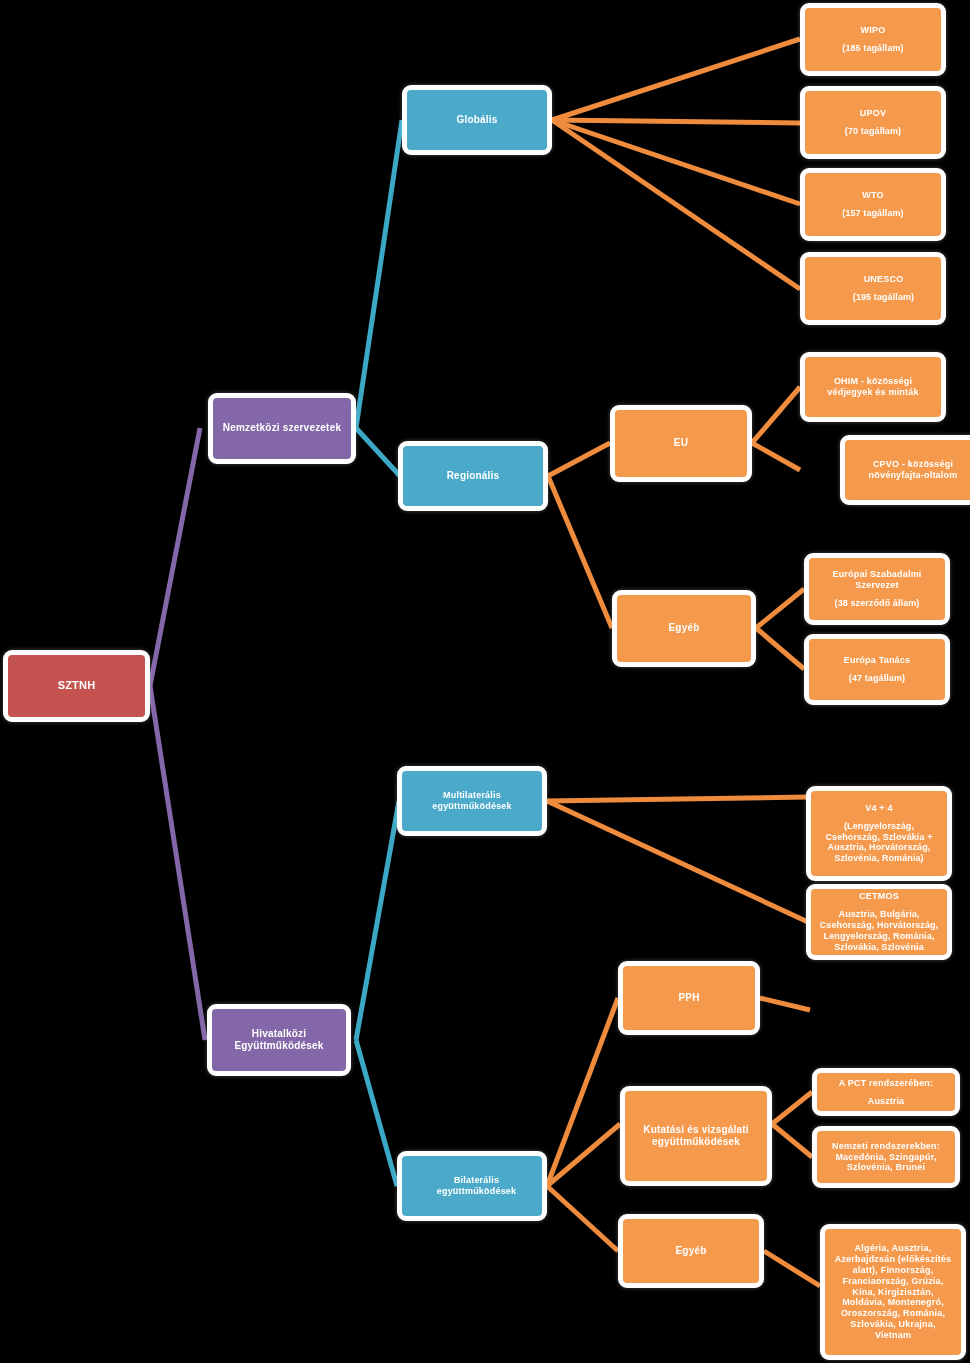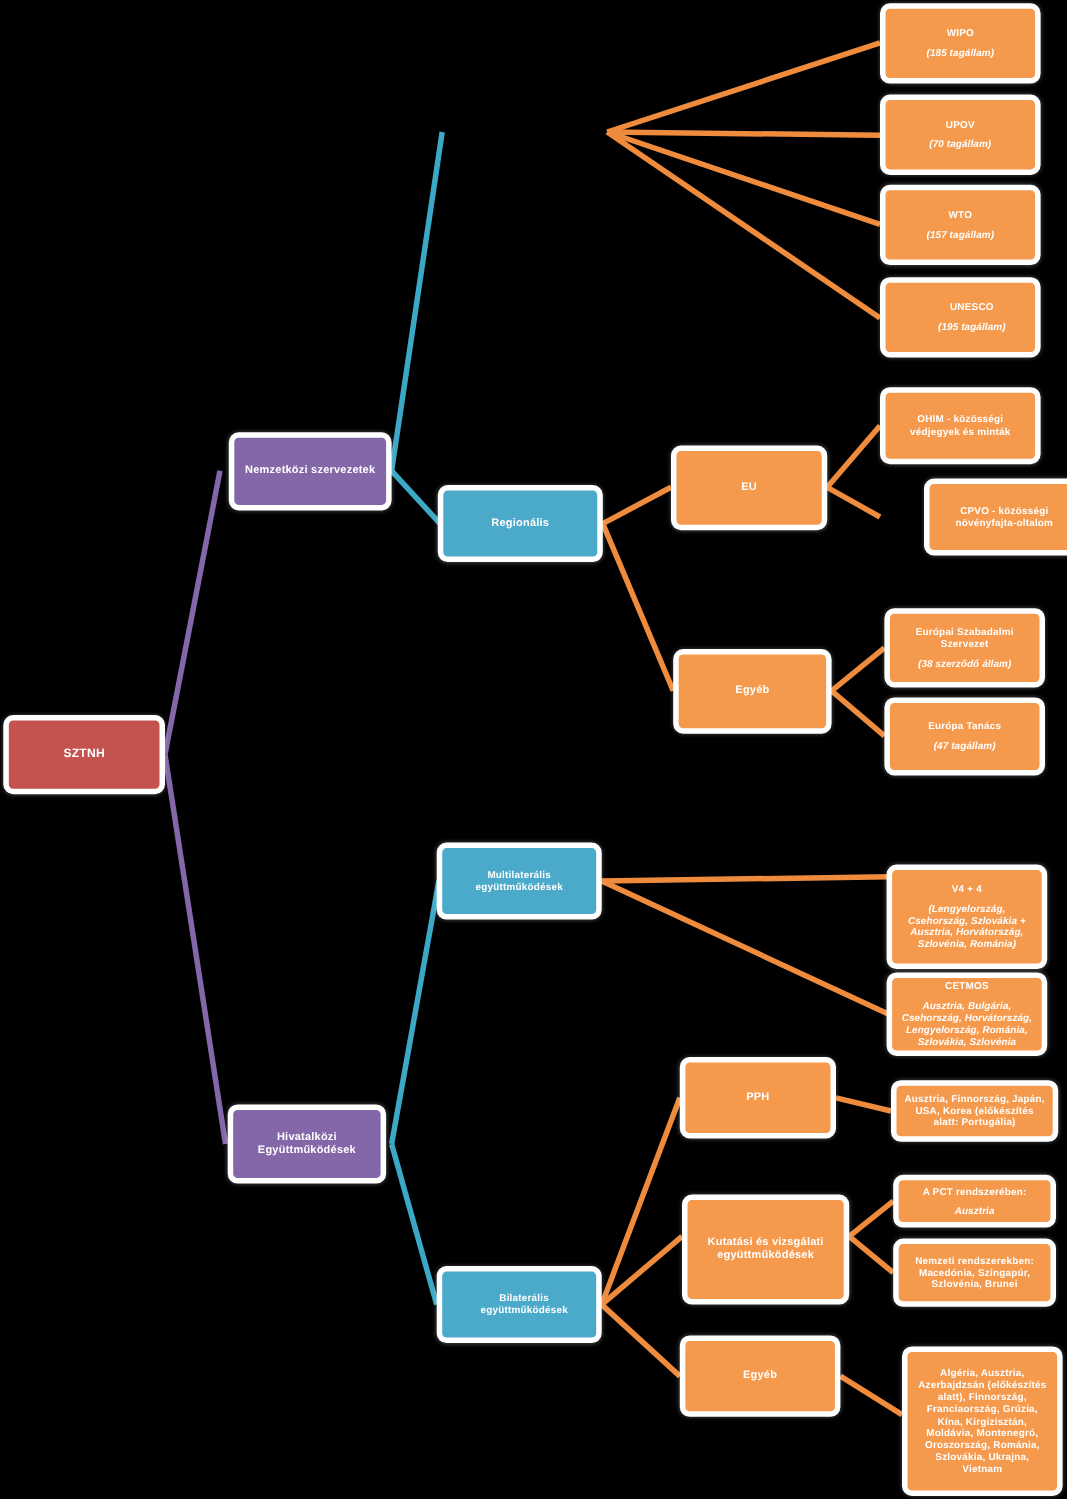--- a/index.html
+++ b/index.html
@@ -47,21 +47,21 @@
     letter-spacing: 0.1px;
   }
   .node .ttl:empty, .node .sub:empty { display: none; }
   .t-root  { background: #c4524f; }
   .t-cat   { background: #8467a8; }
   .t-group { background: #4baaca; }
   .t-leaf  { background: #f59a4d; }
   .fs-11 { font-size: 11px; }
   .fs-10 { font-size: 10px; }
   .fs-9  { font-size: 9px; }
-  .gap   { margin-top: 7px; font-style: italic; }
+  .gap   { margin-top: 7px; }
 </style>
 </head>
 <body>
 
 <div id="canvas">
 
   <svg id="edge-layer" viewBox="0 0 970 1363" width="970" height="1363">
 
     <polyline points="150,686 200,428" fill="none" stroke="#8467a8" stroke-width="5"></polyline>
     <polyline points="150,686 205,1040" fill="none" stroke="#8467a8" stroke-width="5"></polyline>
@@ -105,20 +105,23 @@
   </div>
 
   <div class="node t-cat" style="left:208px; top:393px; width:148px; height:71px;">
     <span class="ttl fs-10">Nemzetközi szervezetek</span>
   </div>
 
   <div class="node t-cat" style="left:207px; top:1004px; width:144px; height:72px;">
     <span class="ttl fs-10">Hivatalközi Együttműködések</span>
   </div>
 
+  <div class="node t-group" style="left:402px; top:85px; width:150px; height:70px;">
+    <span class="ttl fs-10">Globális</span>
+  </div>
 
   <div class="node t-group" style="left:397px; top:766px; width:150px; height:70px;">
     <span class="ttl fs-9">Multilaterális  együttműködések</span>
   </div>
 
   <div class="node t-group" style="left:398px; top:441px; width:150px; height:70px;">
     <span class="ttl fs-10">Regionális</span>
   </div>
 
   <div class="node t-group" style="left:397px; top:1151px; width:150px; height:70px;padding-left:16px;">
@@ -186,23 +189,20 @@
   <div class="node t-leaf" style="left:806px; top:786px; width:146px; height:95px;">
     <span class="ttl fs-9">V4 + 4</span>
     <span class="sub fs-9 gap">(Lengyelország, Csehország, Szlovákia + Ausztria, Horvátország, Szlovénia, Románia)</span>
   </div>
 
   <div class="node t-leaf" style="left:806px; top:884px; width:146px; height:76px;">
     <span class="ttl fs-9">CETMOS</span>
     <span class="sub fs-9 gap">Ausztria, Bulgária, Csehország, Horvátország, Lengyelország, Románia, Szlovákia, Szlovénia</span>
   </div>
 
-  <div class="node t-leaf" style="left:810px; top:982px; width:152px; height:56px;">
-    <span class="ttl fs-9">Ausztria, Finnország, Japán, USA, Korea (előkészítés alatt: Portugália)</span>
-  </div>
 
   <div class="node t-leaf" style="left:812px; top:1068px; width:148px; height:48px;">
     <span class="ttl fs-9">A PCT rendszerében:</span>
     <span class="sub fs-9 gap">Ausztria</span>
   </div>
 
   <div class="node t-leaf" style="left:812px; top:1126px; width:148px; height:62px;">
     <span class="ttl fs-9">Nemzeti rendszerekben: Macedónia, Szingapúr, Szlovénia, Brunei</span>
   </div>
 

